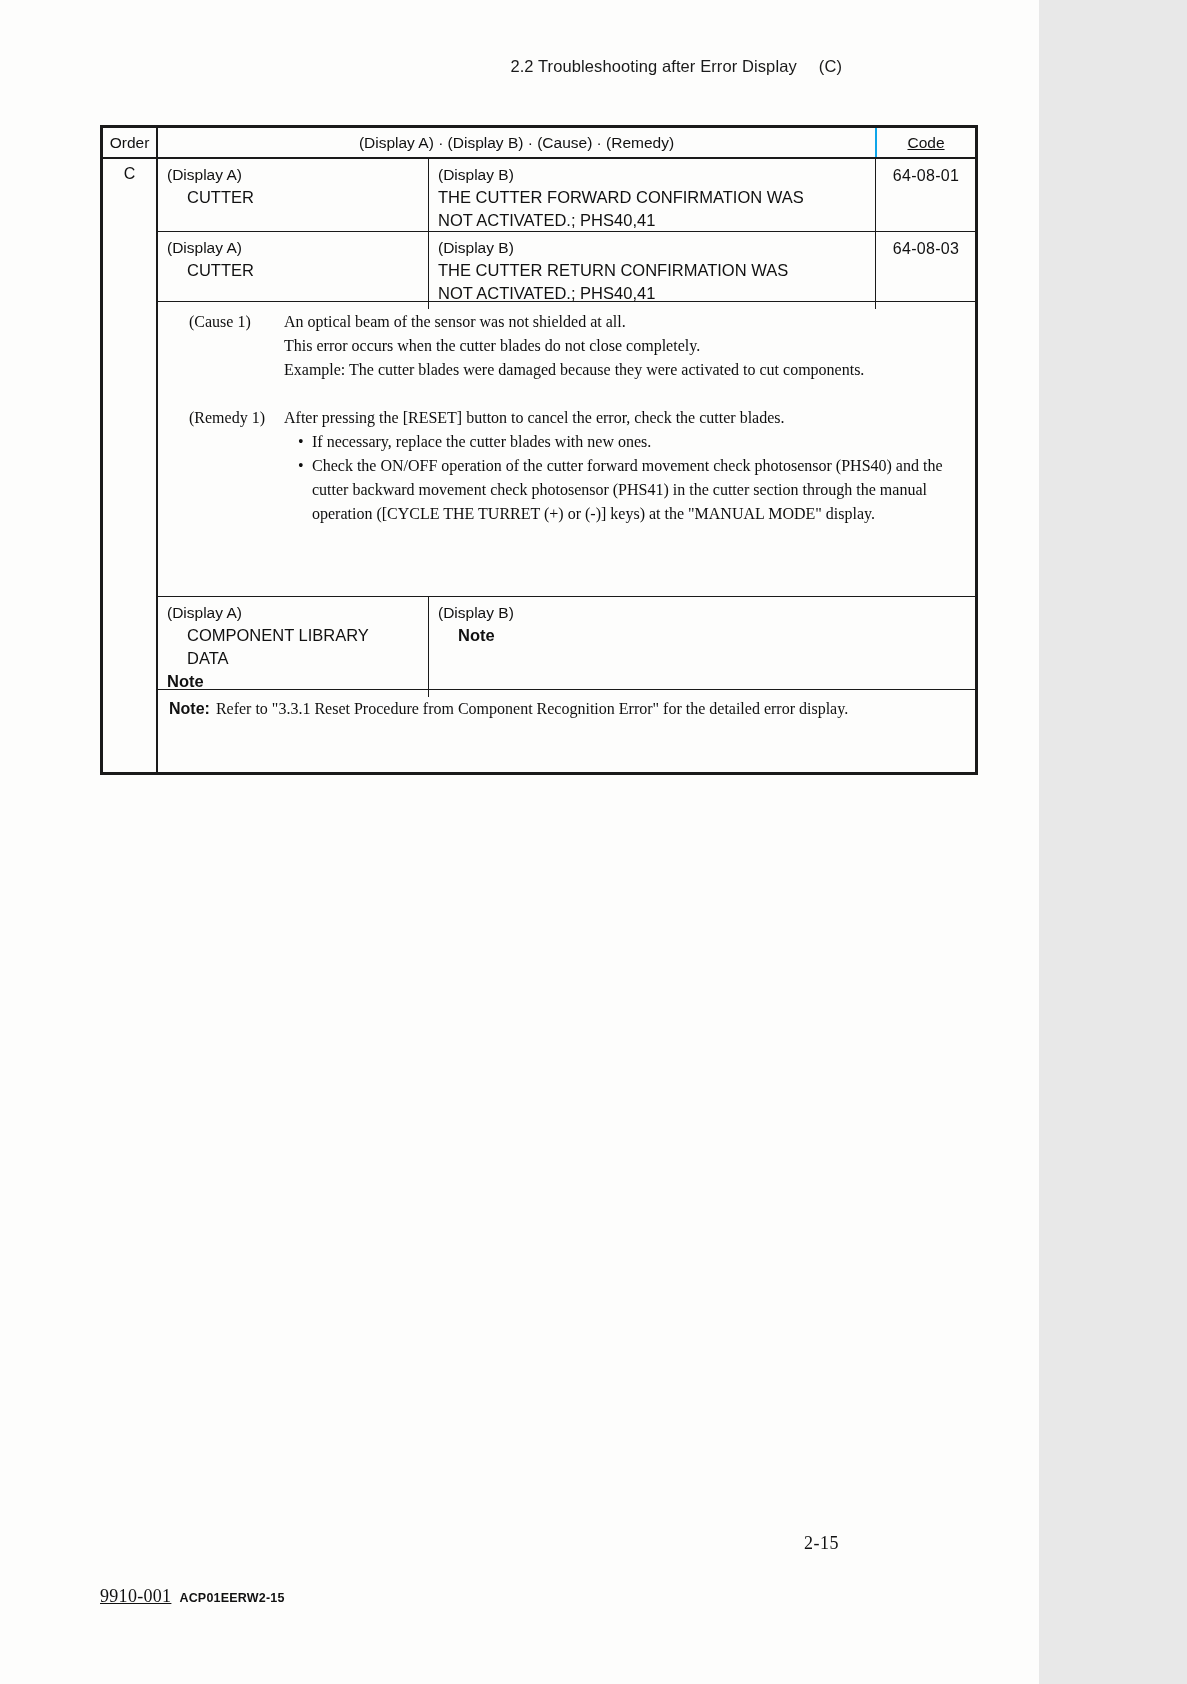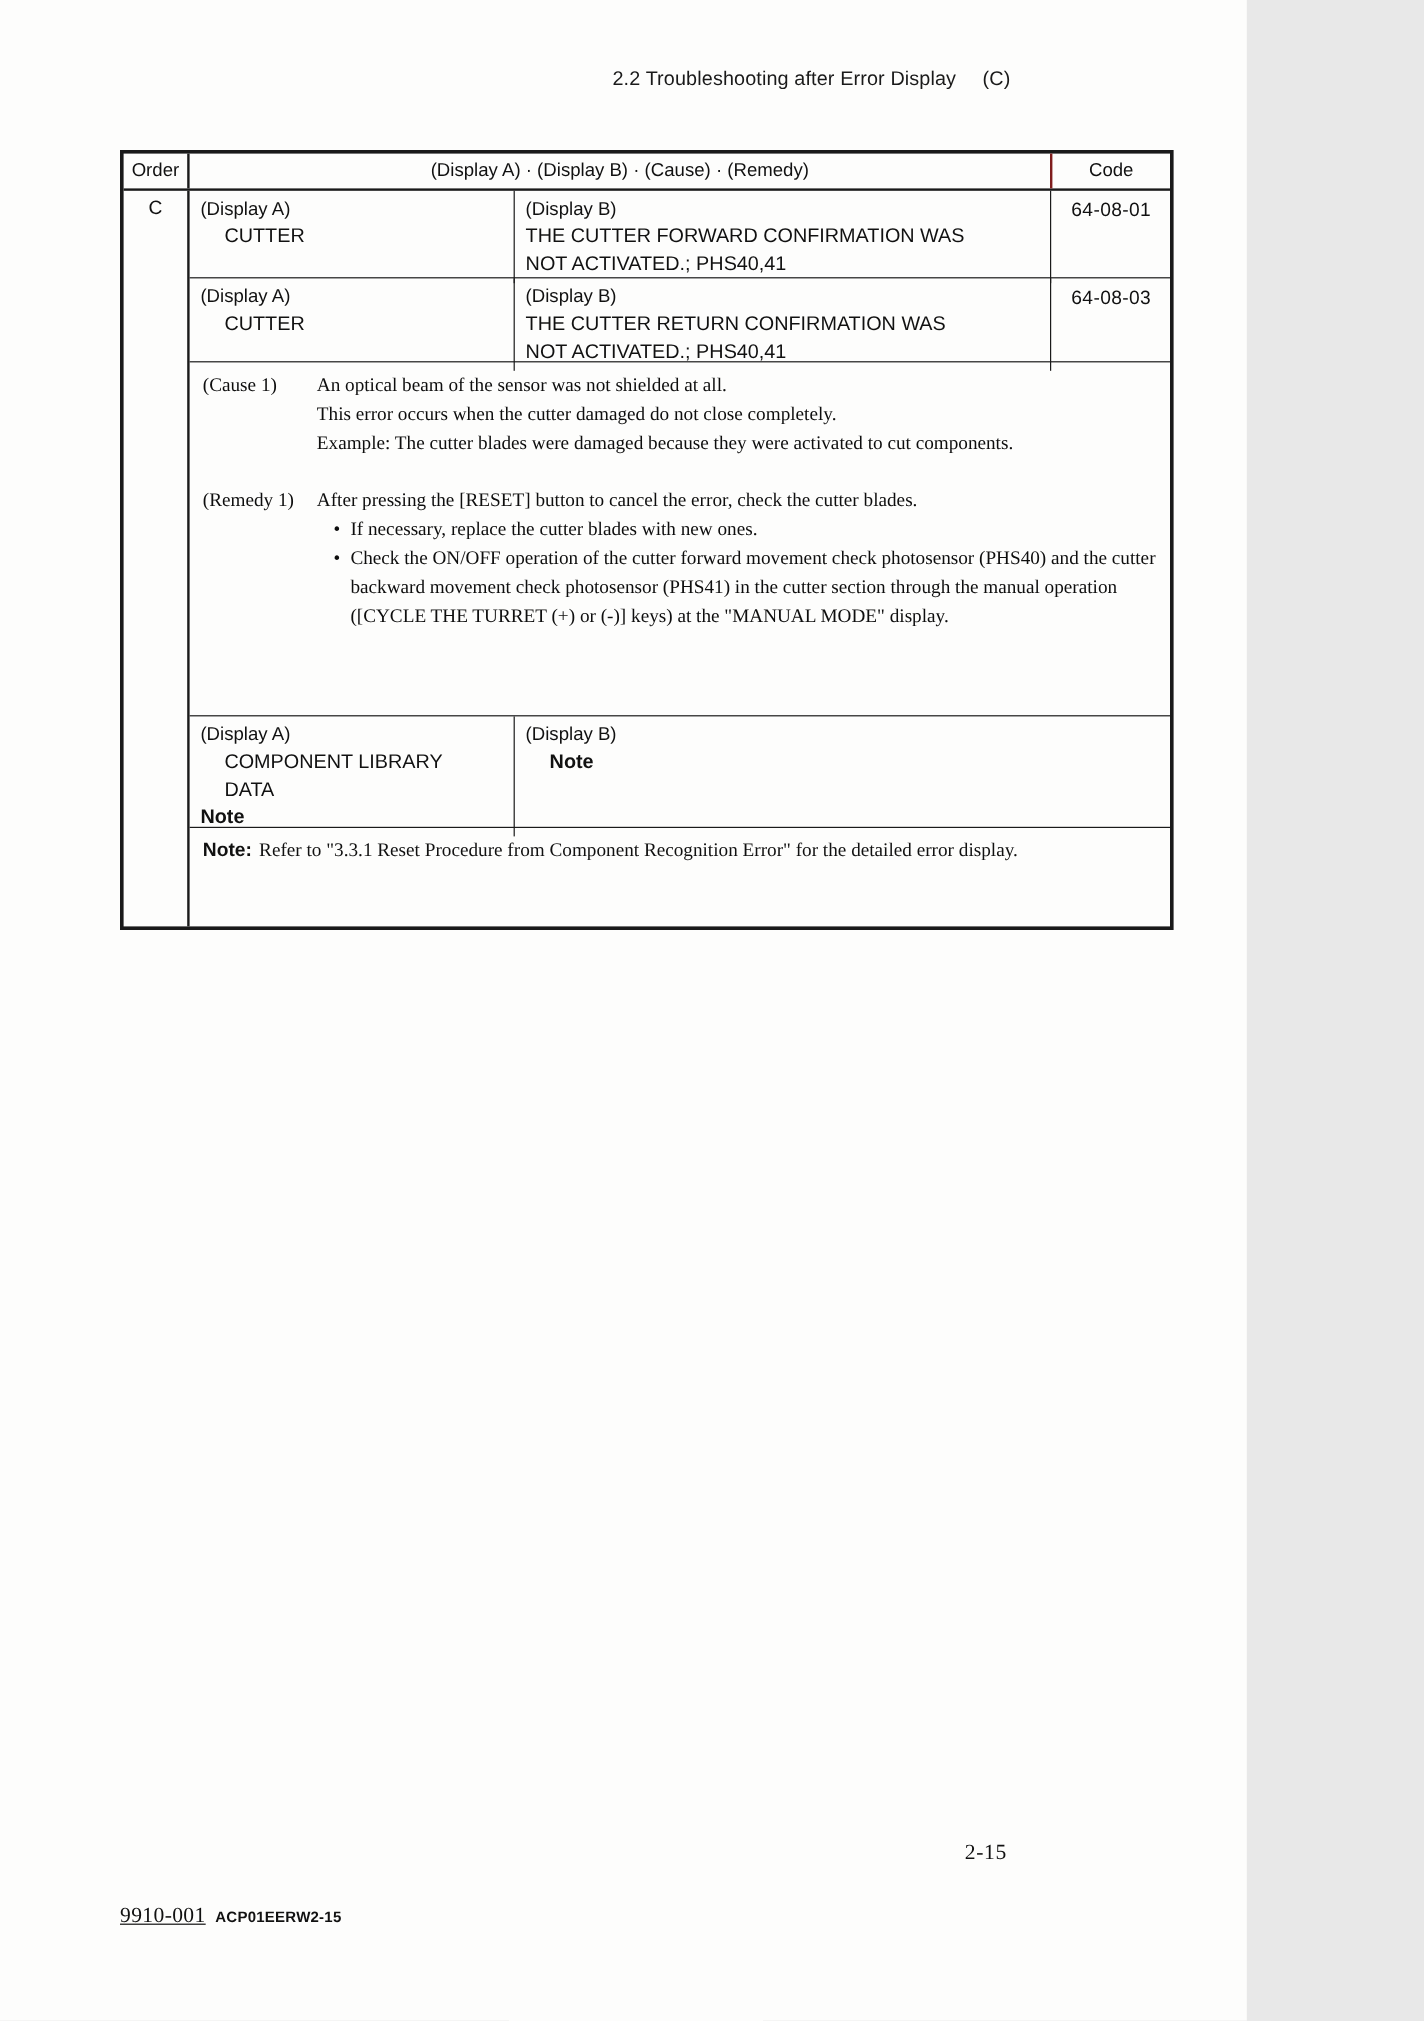--- a/index.html
+++ b/index.html
@@ -42,21 +42,21 @@
     border-bottom: 2px solid #1a1a1a;
     height: 31px;
     font-size: 15.5px;
   }
   .thead > div {
     display: flex;
     align-items: center;
     justify-content: center;
   }
   .thead .h-order { border-right: 2px solid #1a1a1a; }
-  .thead .h-code  { border-left: 2px solid #7f1d1d; }
+  .thead .h-code  { border-left: 2px solid #0ea5e9; text-decoration: underline; }
   .tbody {
     flex: 1;
     display: flex;
     min-height: 0;
   }
   .order-col {
     width: 55px;
     border-right: 2px solid #1a1a1a;
     text-align: center;
     padding-top: 6px;
@@ -91,21 +91,21 @@
   .row-3 { height: 93px; }
   
   .cause-block {
     height: 295px;
     padding: 8px 10px 0 11px;
     font-family: "Liberation Serif", serif;
     font-size: 16px;
     line-height: 24px;
     color: #0e0e0e;
   }
-  .cr-row { display: flex; }
+  .cr-row { display: flex; margin-left: 20px; }
   .cr-label { width: 95px; flex: 0 0 95px; }
   .cr-text { flex: 1; }
   .cr-gap { height: 24px; }
   .bullets { list-style: none; padding-left: 14px; }
   .bullets li {
     position: relative;
     padding-left: 14px;
   }
   .bullets li::before {
     content: "\2022";
@@ -206,21 +206,21 @@
             <div class="valb">NOT ACTIVATED.; PHS40,41</div>
           </div>
           <div class="cell code">64-08-03</div>
         </div>
 
         <div class="cause-block fullrow">
           <div class="cr-row">
             <span class="cr-label">(Cause 1)</span>
             <div class="cr-text">
               <div>An optical beam of the sensor was not shielded at all.</div>
-              <div>This error occurs when the cutter damaged do not close completely.</div>
+              <div>This error occurs when the cutter blades do not close completely.</div>
               <div>Example: The cutter blades were damaged because they were activated to cut components.</div>
             </div>
           </div>
           <div class="cr-gap"></div>
           <div class="cr-row">
             <span class="cr-label">(Remedy 1)</span>
             <div class="cr-text">
               <div>After pressing the [RESET] button to cancel the error, check the cutter blades.</div>
               <ul class="bullets">
                 <li><span>If necessary, replace the cutter blades with new ones.</span></li>

